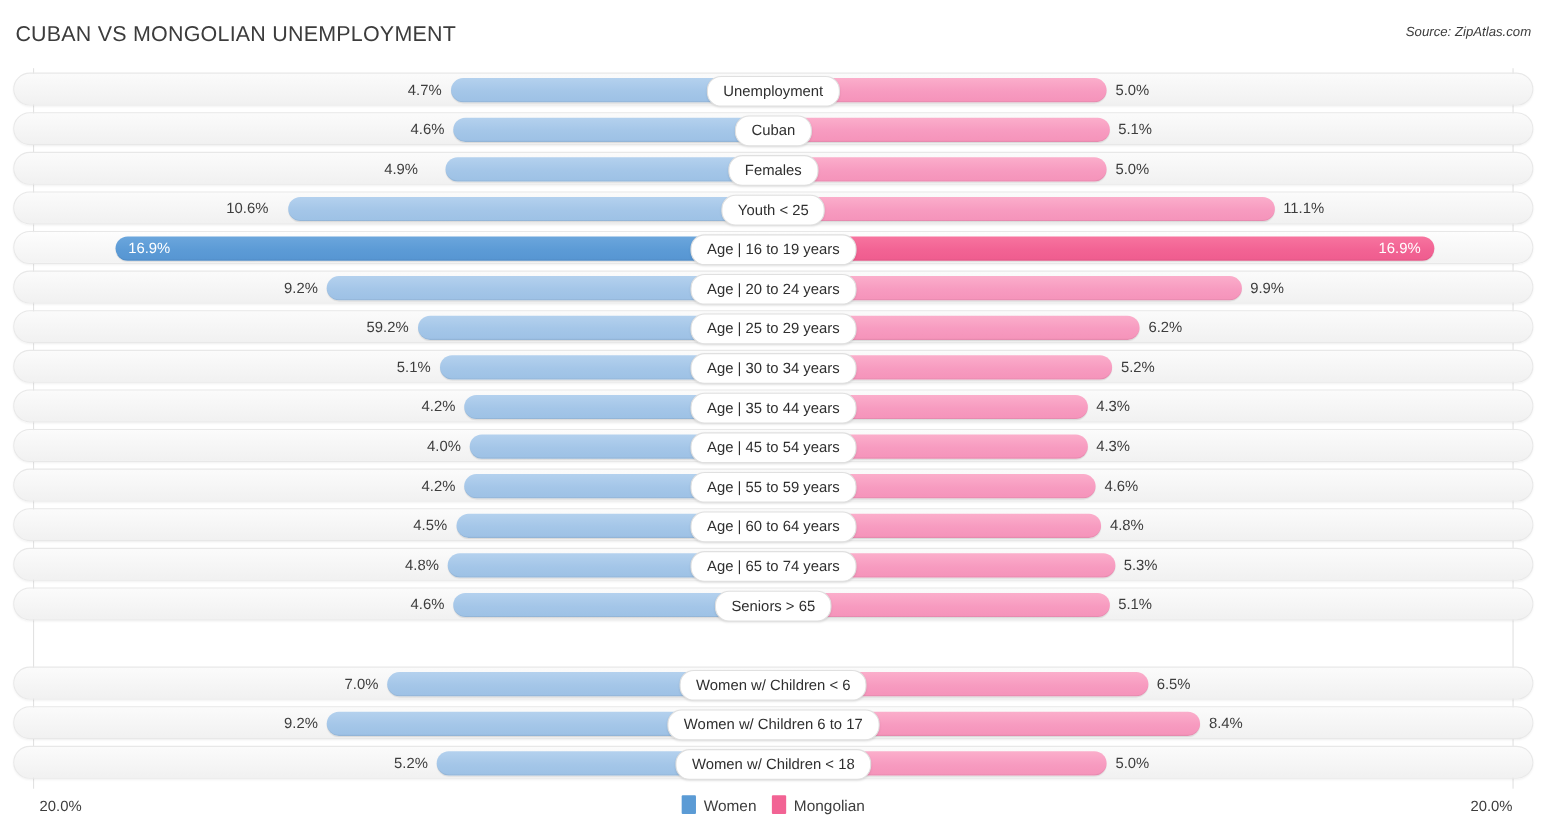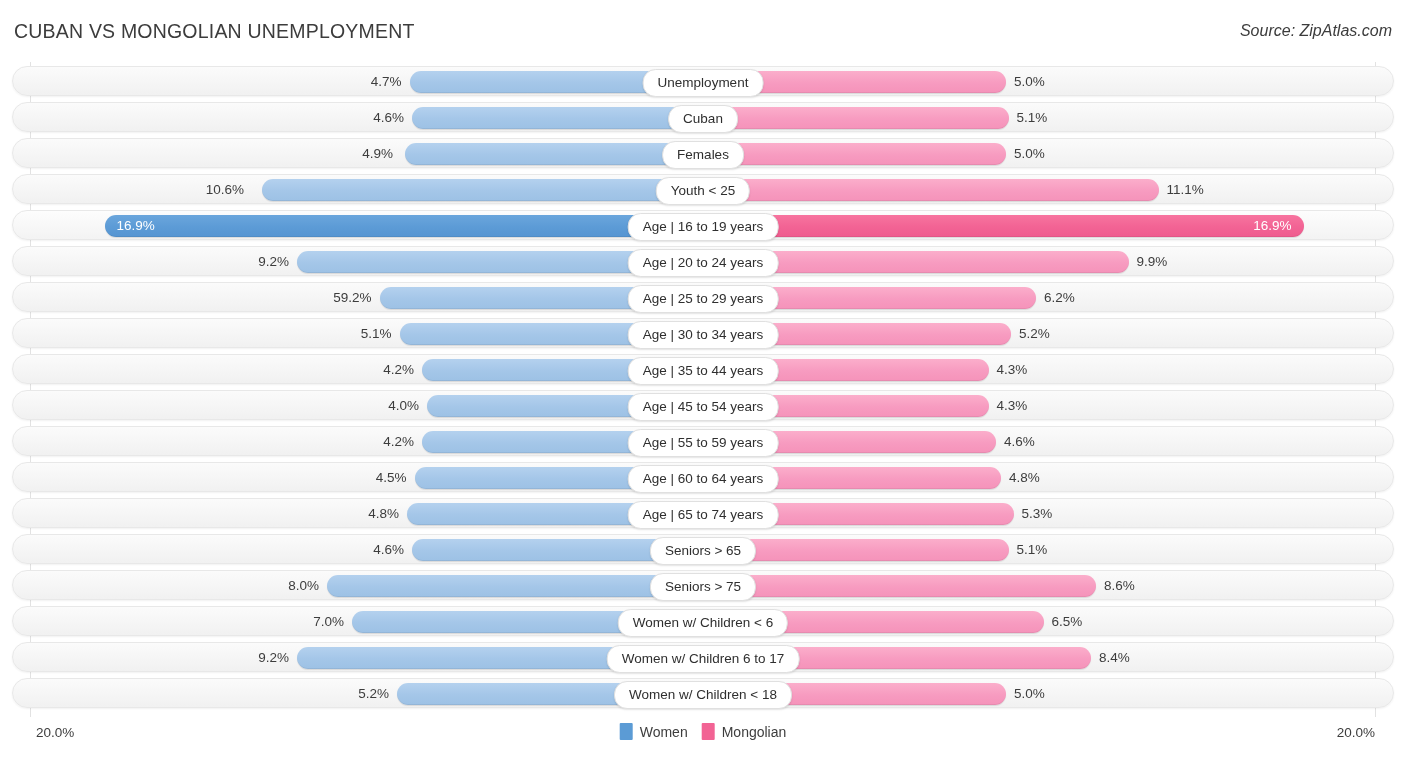--- a/index.html
+++ b/index.html
@@ -27,21 +27,21 @@
     top: 20px;
     font-size: 19.5px;
     color: #3c3c3c;
     letter-spacing: 0.2px;
     white-space: nowrap;
   }
   .source-note {
     position: absolute;
     right: 14px;
     top: 22px;
-    font-size: 16px;
+    font-size: 12px;
     font-style: italic;
     color: #3c3c3c;
     white-space: nowrap;
   }
 
   
   .plot {
     position: absolute;
     left: 0;
     top: 62px;
@@ -204,21 +204,21 @@
       <div class="row" style="top: 40px;">
         <div class="bar left" style="left: 399px; width: 292px;"></div>
         <div class="bar right" style="left: 691px; width: 304.5px;"></div>
         <div class="val left" style="left: 301px; width: 90px;">4.6%</div>
         <div class="val right" style="left: 1003.5px; width: 90px;">5.1%</div>
         <div class="pill">Cuban</div>
       </div>
       <div class="row" style="top: 76px;">
         <div class="bar left" style="left: 391.5px; width: 299.5px;"></div>
         <div class="bar right" style="left: 691px; width: 302px;"></div>
-        <div class="val left" style="left: 290px; width: 90px;">4.9%</div>
+        <div class="val left" style="left: 277px; width: 90px;">4.9%</div>
         <div class="val right" style="left: 1001px; width: 90px;">5.0%</div>
         <div class="pill">Females</div>
       </div>
       <div class="row" style="top: 112px;">
         <div class="bar left" style="left: 249px; width: 442px;"></div>
         <div class="bar right" style="left: 691px; width: 454.5px;"></div>
         <div class="val left" style="left: 141px; width: 90px;">10.6%</div>
         <div class="val right" style="left: 1153.5px; width: 90px;">11.1%</div>
         <div class="pill">Youth &lt; 25</div>
       </div>
@@ -284,27 +284,20 @@
         <div class="val left" style="left: 296px; width: 90px;">4.8%</div>
         <div class="val right" style="left: 1008.5px; width: 90px;">5.3%</div>
         <div class="pill">Age | 65 to 74 years</div>
       </div>
       <div class="row" style="top: 472px;">
         <div class="bar left" style="left: 399px; width: 292px;"></div>
         <div class="bar right" style="left: 691px; width: 304.5px;"></div>
         <div class="val left" style="left: 301px; width: 90px;">4.6%</div>
         <div class="val right" style="left: 1003.5px; width: 90px;">5.1%</div>
         <div class="pill">Seniors &gt; 65</div>
-      </div>
-      <div class="row" style="top: 508px;">
-        <div class="bar left" style="left: 314px; width: 377px;"></div>
-        <div class="bar right" style="left: 691px; width: 392px;"></div>
-        <div class="val left" style="left: 216px; width: 90px;">8.0%</div>
-        <div class="val right" style="left: 1091px; width: 90px;">8.6%</div>
-        <div class="pill">Seniors &gt; 75</div>
       </div>
       <div class="row" style="top: 544px;">
         <div class="bar left" style="left: 339px; width: 352px;"></div>
         <div class="bar right" style="left: 691px; width: 339.5px;"></div>
         <div class="val left" style="left: 241px; width: 90px;">7.0%</div>
         <div class="val right" style="left: 1038.5px; width: 90px;">6.5%</div>
         <div class="pill">Women w/ Children &lt; 6</div>
       </div>
       <div class="row" style="top: 580px;">
         <div class="bar left" style="left: 284px; width: 407px;"></div>

